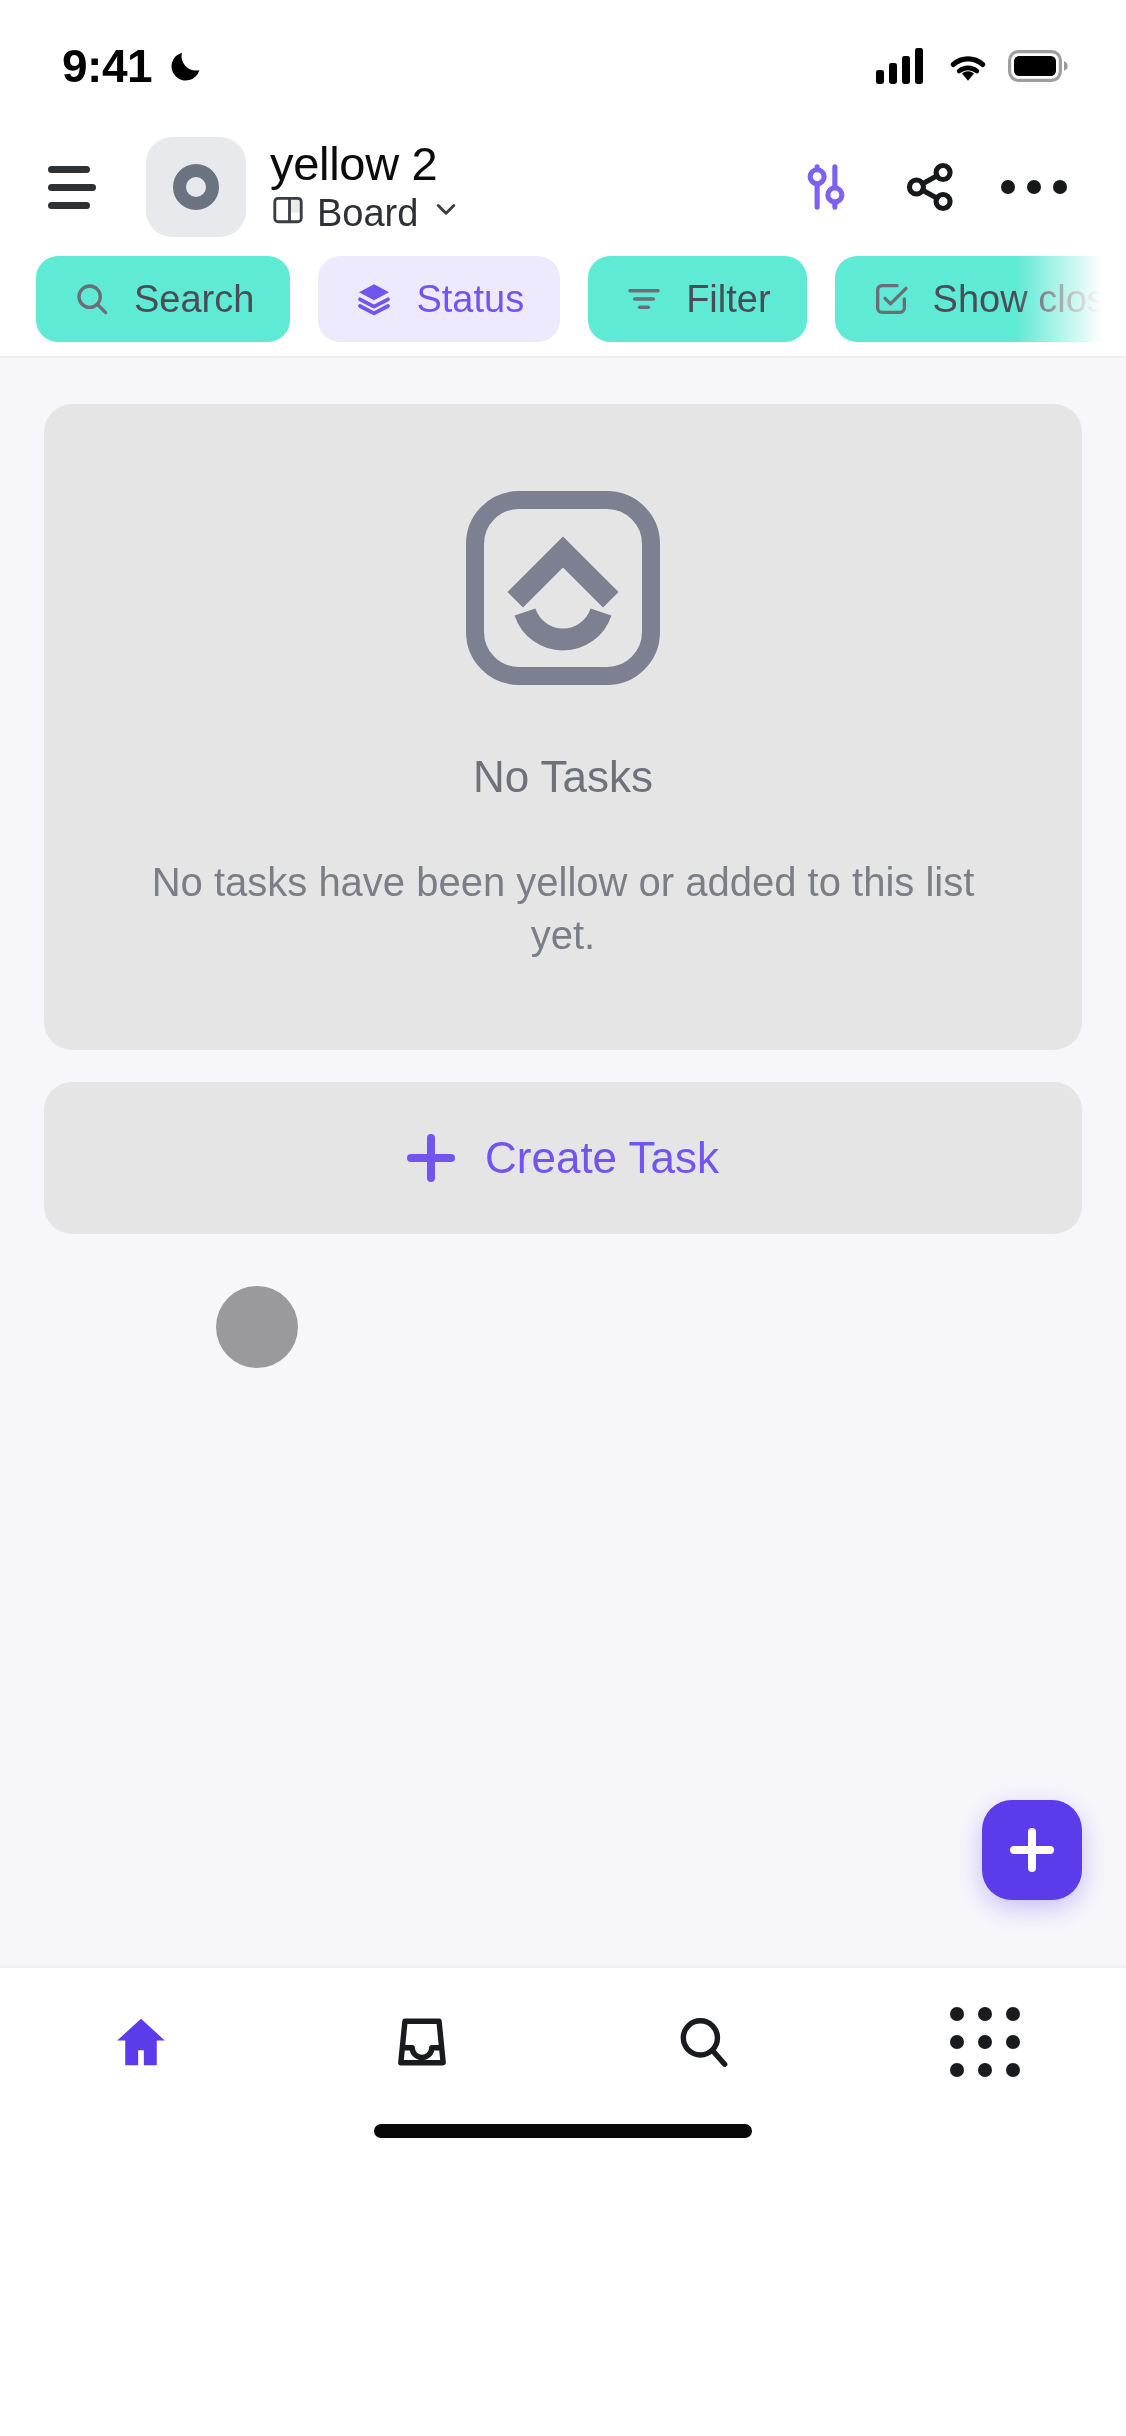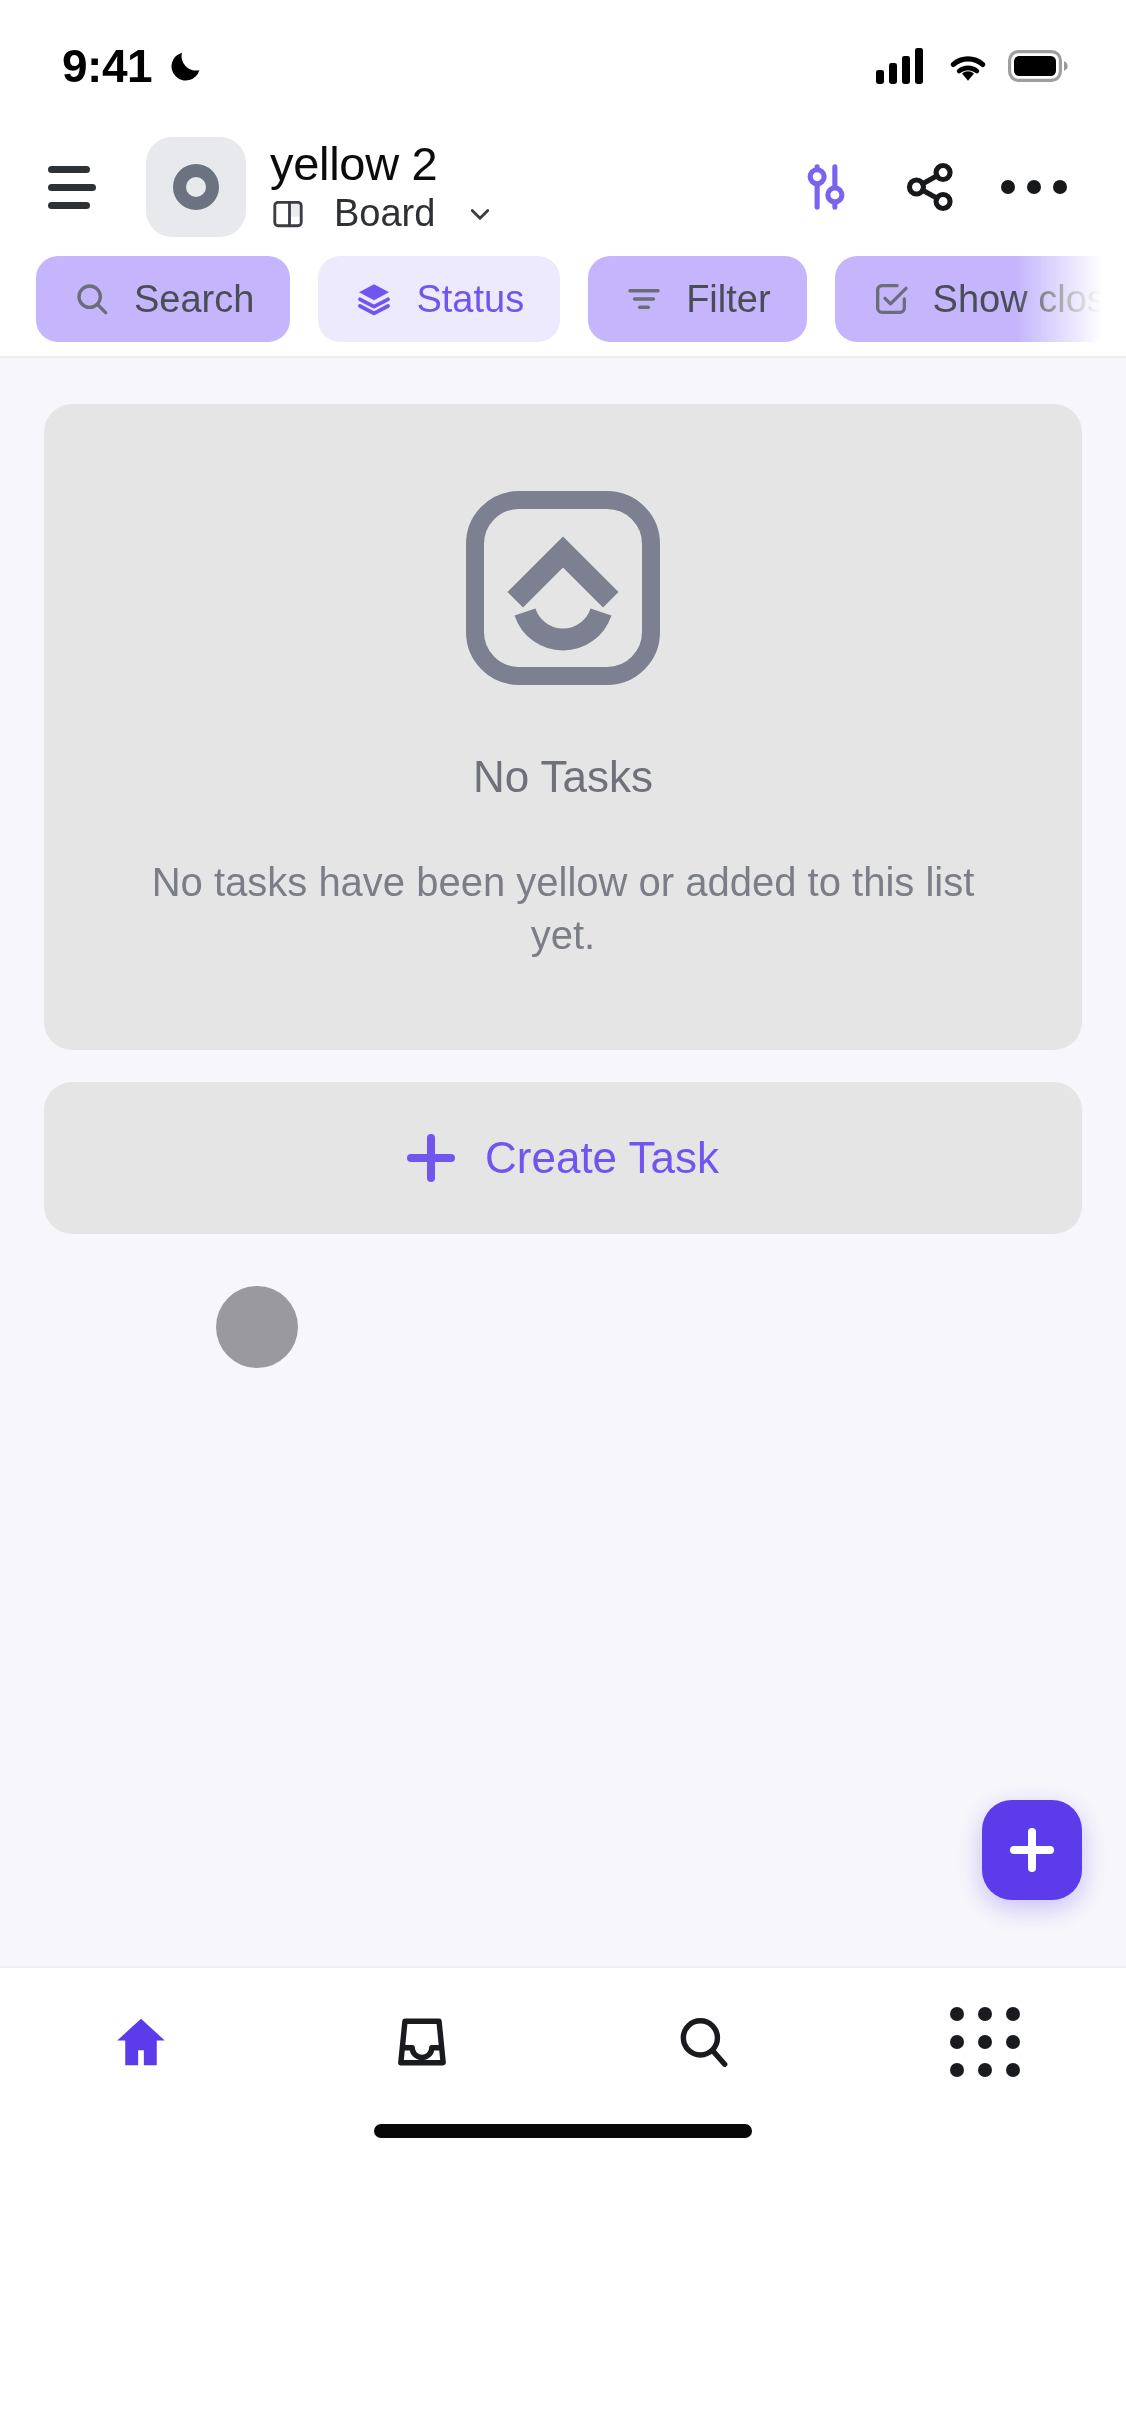--- a/index.html
+++ b/index.html
@@ -23,32 +23,32 @@
   .hamburger i { display:block; height:7px; border-radius:4px; background:#2F3235; }
   .hamburger i:nth-child(1){ width:42px; }
   .hamburger i:nth-child(2){ width:48px; }
   .hamburger i:nth-child(3){ width:42px; }
 
   .avatar { width:100px; height:100px; margin-left:36px; border-radius:26px; background:#E8E9ED; display:flex; align-items:center; justify-content:center; flex:0 0 100px; }
   .avatar .ring { width:46px; height:46px; border-radius:50%; border:13px solid #6B7280; box-sizing:border-box; }
 
   .titlewrap { margin-left:24px; display:flex; flex-direction:column; justify-content:center; min-width:0; flex:1; }
   .title { font-size:47px; font-weight:400; color:#0B0B0C; line-height:1.06; white-space:nowrap; letter-spacing:-0.3px; }
-  .subrow { display:flex; align-items:center; gap:28px; margin-top:4px; }
+  .subrow { display:flex; gap:11px; margin-top:4px; }
   .sub-label { font-size:38px; color:#2E3034; white-space:nowrap; }
 
   .hdr-actions { display:flex; align-items:center; gap:0; flex:0 0 auto; }
   .hdr-btn { width:104px; height:92px; display:flex; align-items:center; justify-content:center; cursor:pointer; }
   .dots3 { display:flex; align-items:center; gap:12px; }
   .dots3 span { width:14px; height:14px; border-radius:50%; background:#17181A; display:block; }
 
   
   .chipbar-wrap { flex:0 0 116px; position:relative; border-bottom:2px solid #EDEDF2; }
   .chipbar { display:flex; align-items:center; gap:28px; padding:0 0 0 36px; height:100%; overflow:hidden; }
-  .chip { height:86px; border-radius:22px; background:#c4b5fd; display:flex; align-items:center; gap:22px; padding:0 36px; flex:0 0 auto; cursor:pointer; }
+  .chip { height:86px; border-radius:22px; background:#5eead4; display:flex; align-items:center; gap:22px; padding:0 36px; flex:0 0 auto; cursor:pointer; }
   .chip.active { background:#EEEAFD; }
   .chip-label { font-size:38px; color:#4A4D55; white-space:nowrap; }
   .chip.active .chip-label { color:#7254EE; }
   .chip.clipped { padding-right:0; }
   .fade-right { position:absolute; right:0; top:0; width:110px; height:100%; background:linear-gradient(to right, rgba(255,255,255,0), #ffffff 78%); pointer-events:none; }
 
   
   .main { flex:1 1 auto; background:#F7F7FB; position:relative; padding:46px 44px 0 44px; }
   .card { background:#e5e5e5; border-radius:28px; }
   .empty-card { padding:84px 40px 88px; display:flex; flex-direction:column; align-items:center; }

